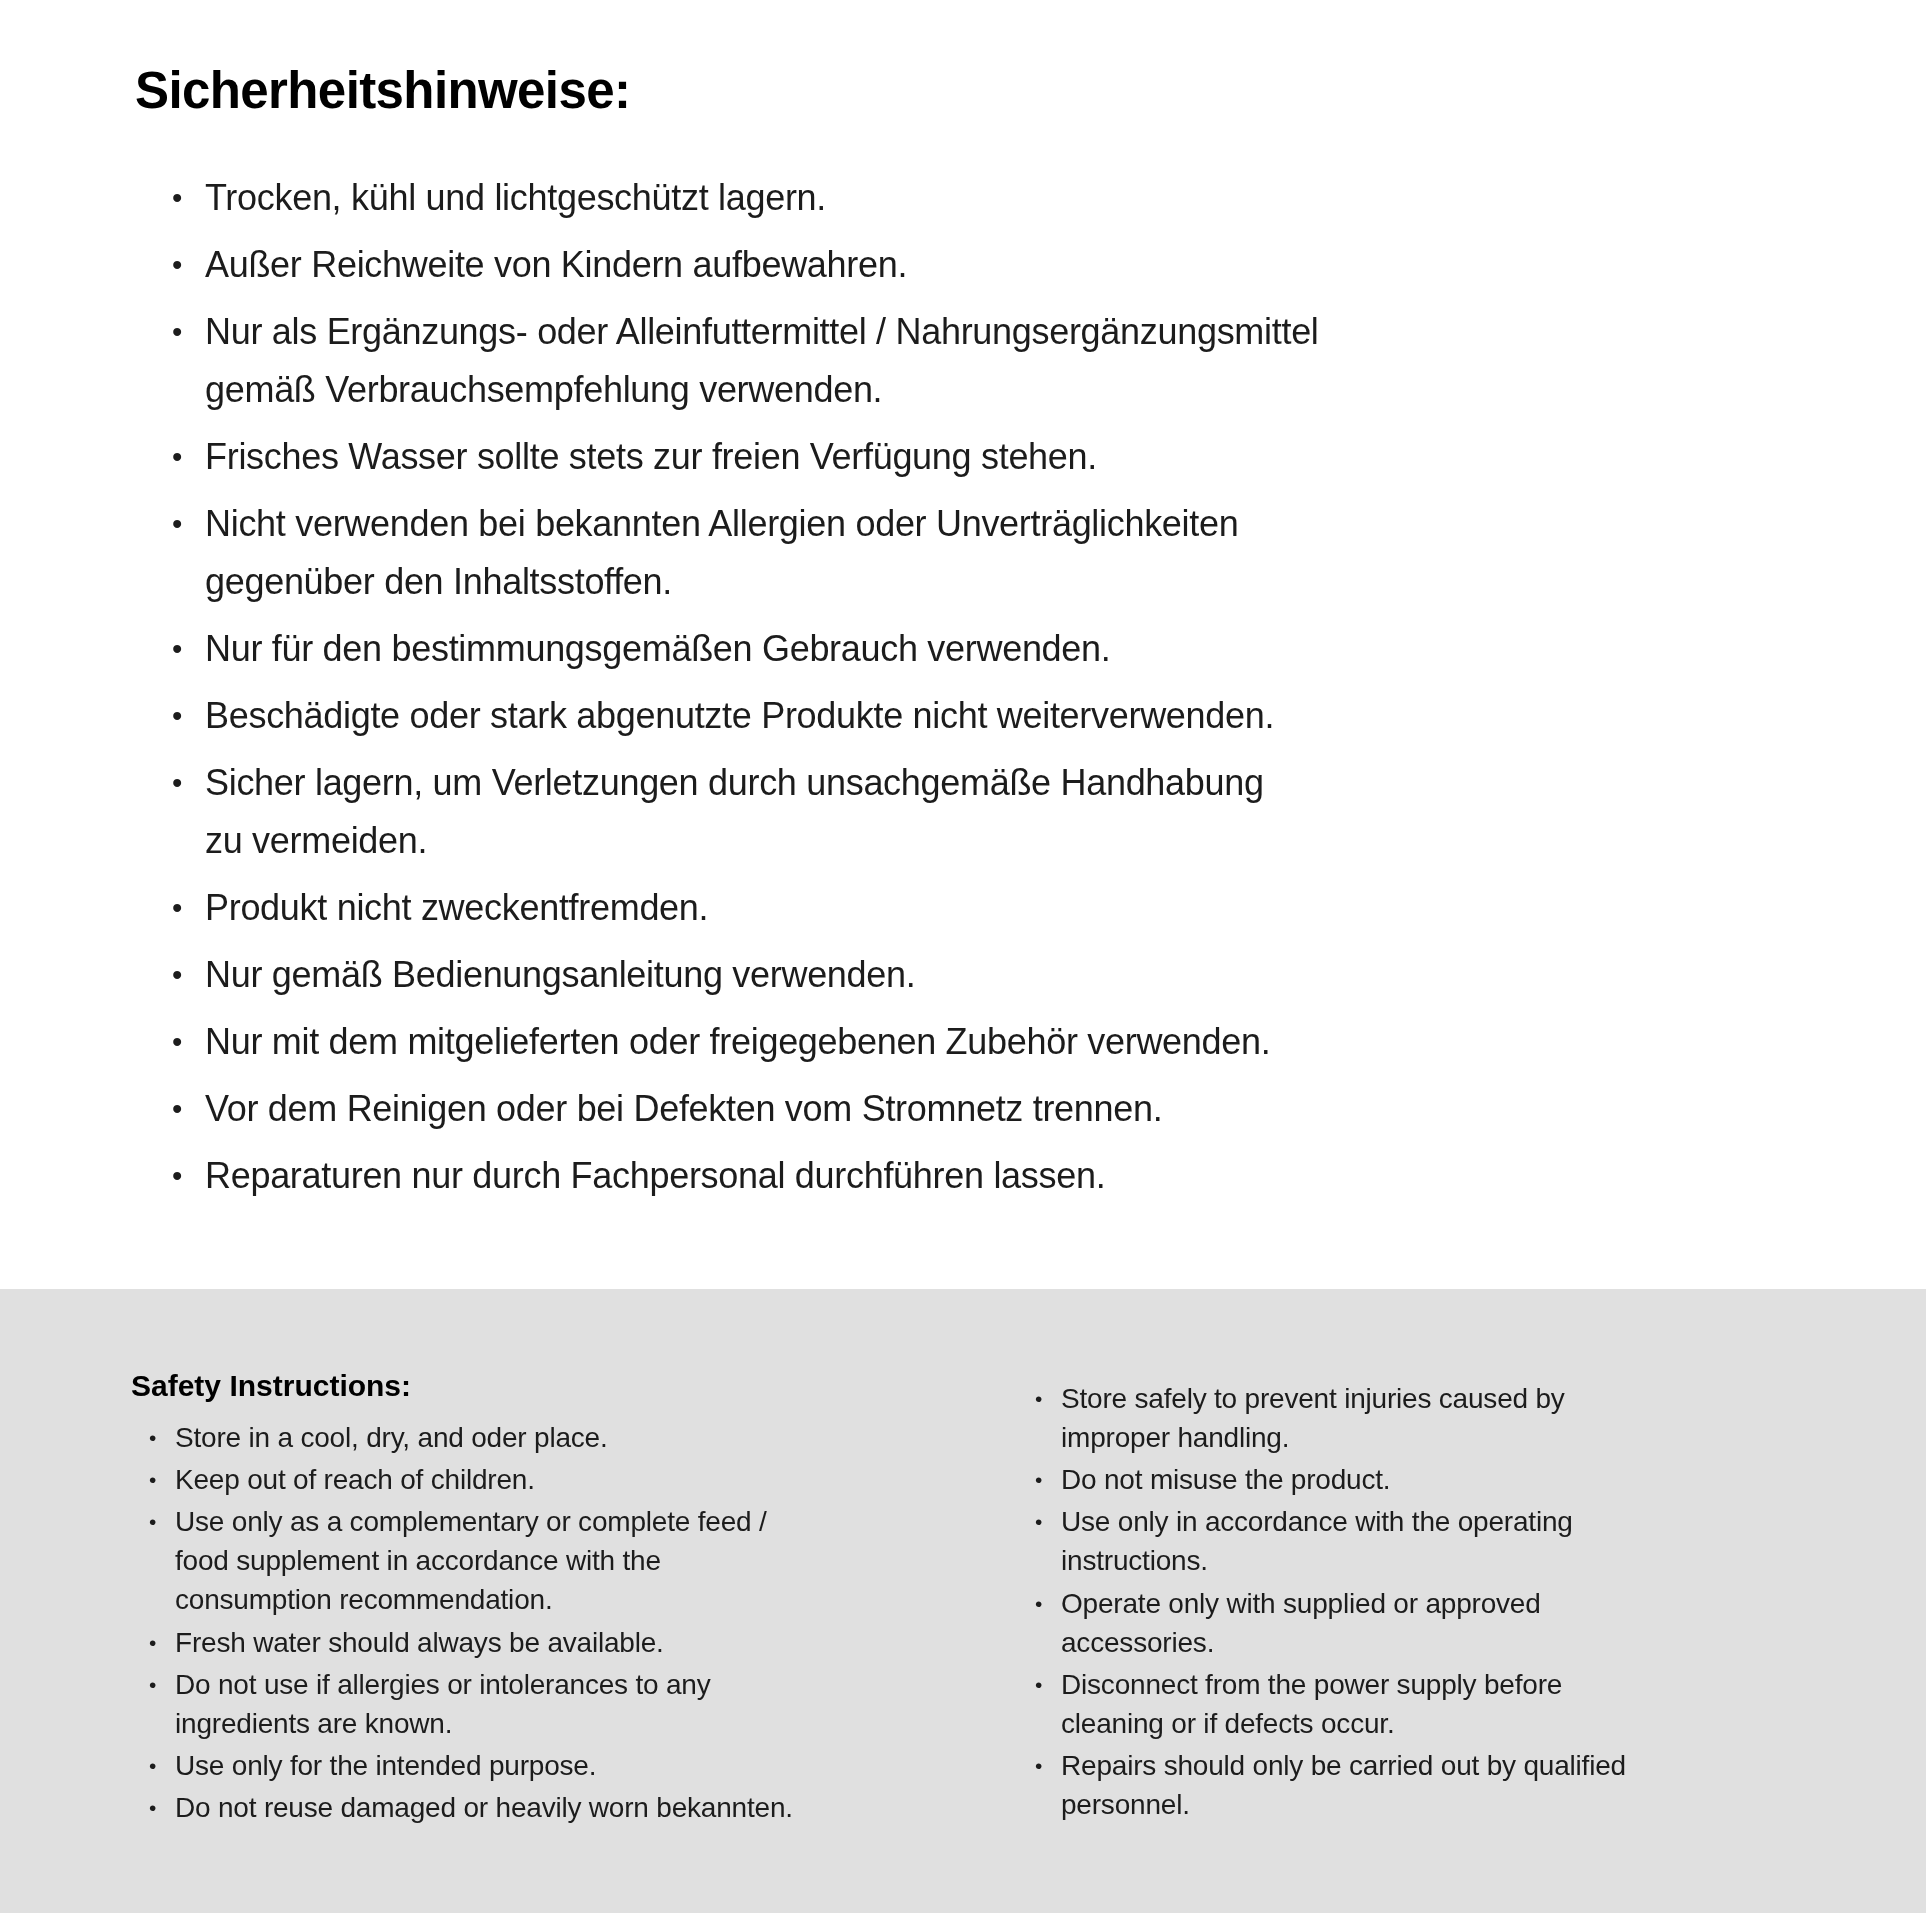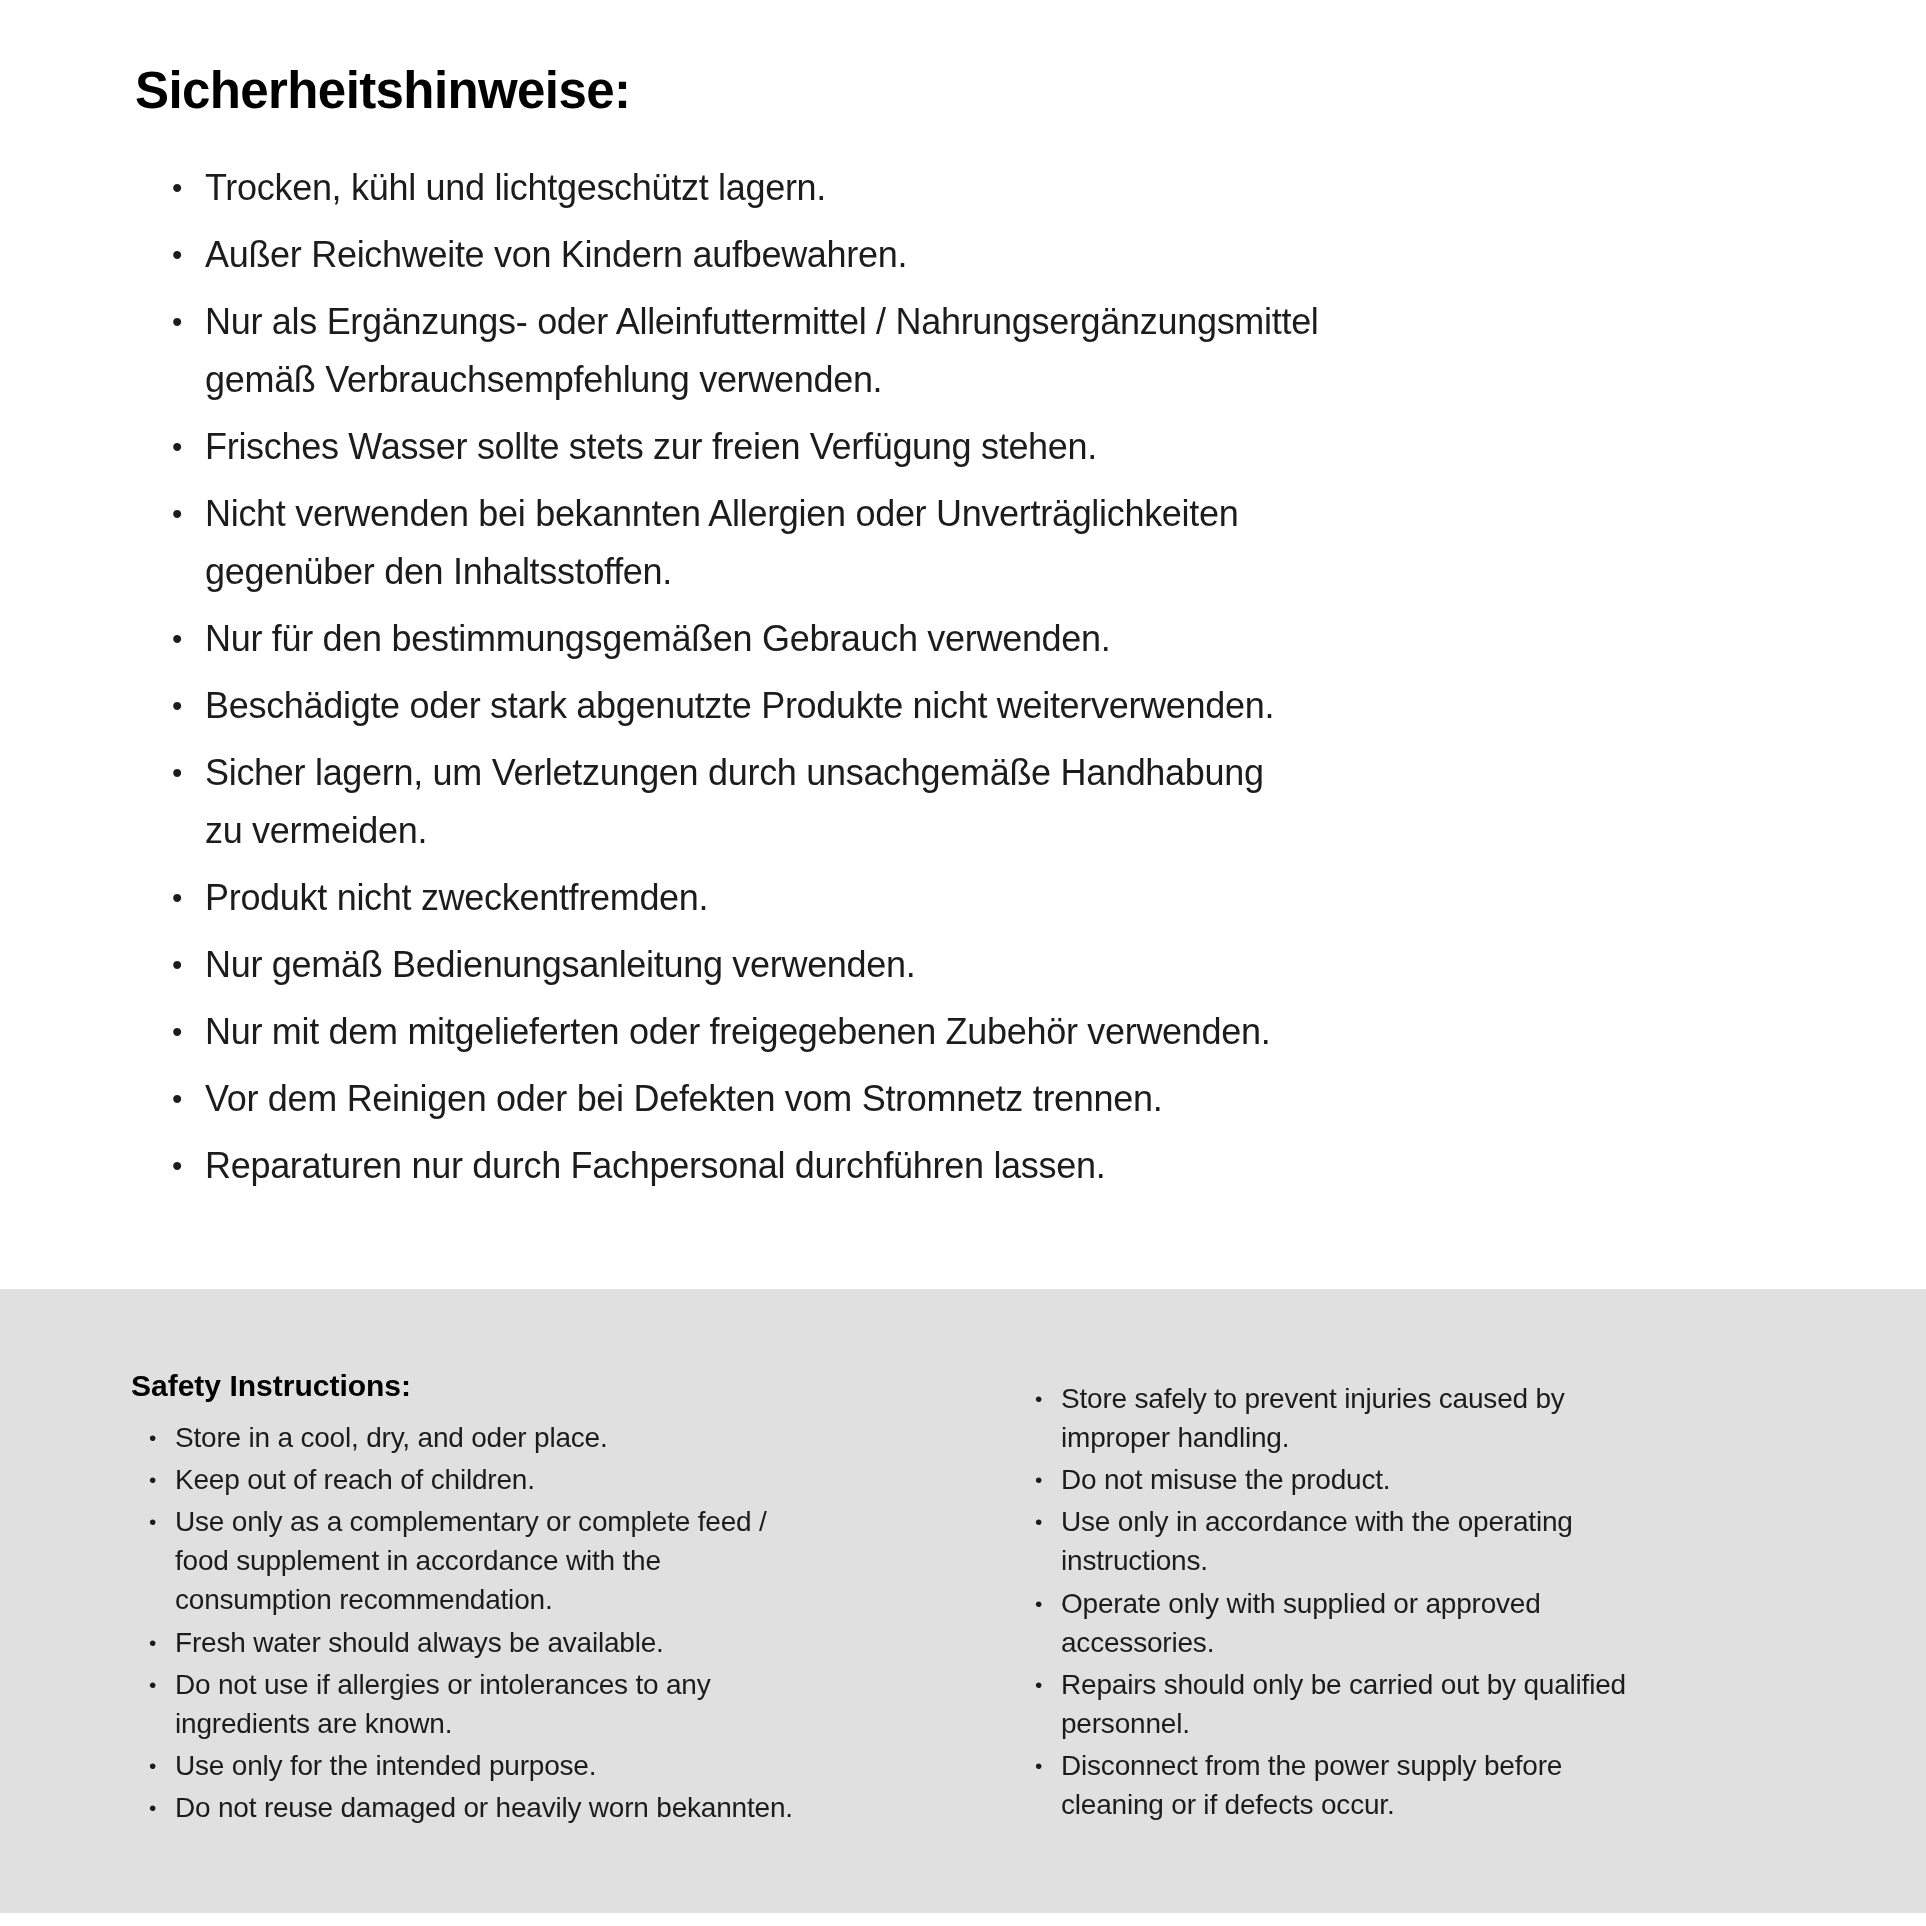--- a/index.html
+++ b/index.html
@@ -21,21 +21,21 @@
     position: absolute;
     left: 135px;
     top: 61px;
     width: 1695px;
   }
   .de-title {
     font-size: 51px;
     line-height: 59px;
     font-weight: 700;
     color: #000000;
-    margin: 0 0 39px 0;
+    margin: 0 0 49px 0;
     letter-spacing: -0.6px;
   }
   ul.de-list {
     list-style: none;
     margin: 0;
     padding: 0;
     margin-left: 37px;
     font-size: 36px;
     line-height: 58px;
     letter-spacing: -0.3px;
@@ -154,20 +154,20 @@
   </div>
   <div class="en-col-right">
     <ul class="en-list">
       <li>Store safely to prevent injuries caused by
 improper handling.</li>
       <li>Do not misuse the product.</li>
       <li>Use only in accordance with the operating
 instructions.</li>
       <li>Operate only with supplied or approved
 accessories.</li>
+      <li>Disconnect from the power supply before
+cleaning or if defects occur.</li>
       <li>Repairs should only be carried out by qualified
 personnel.</li>
-      <li>Disconnect from the power supply before
-cleaning or if defects occur.</li>
     </ul>
   </div>
 </div>
 
 
 </body></html>

